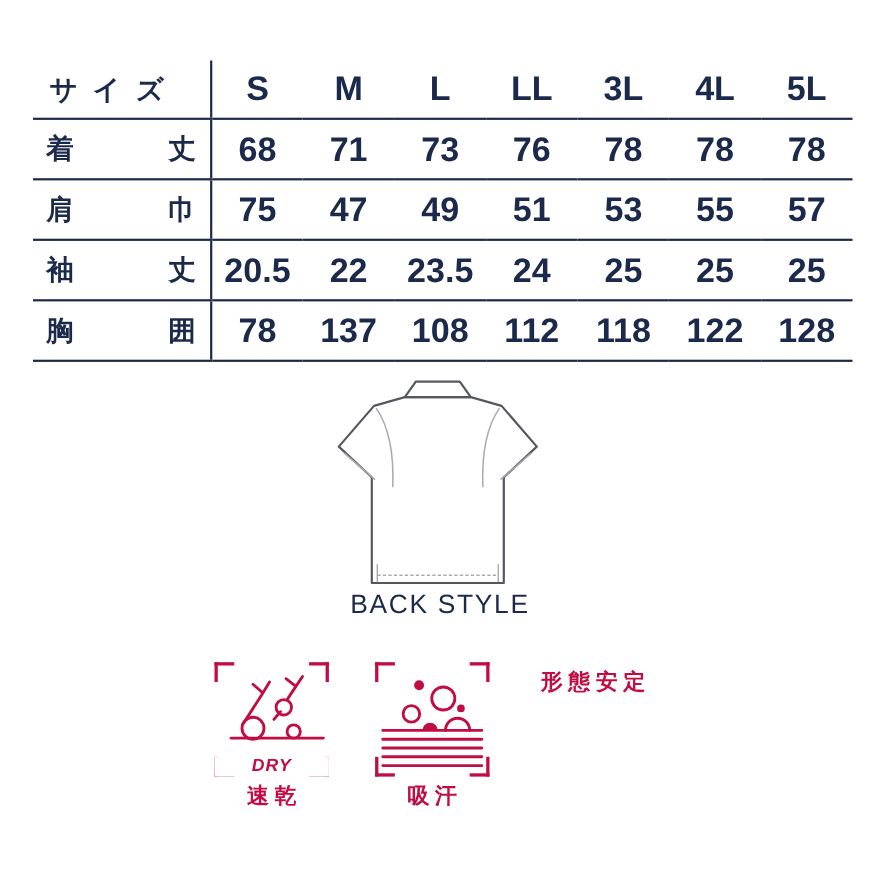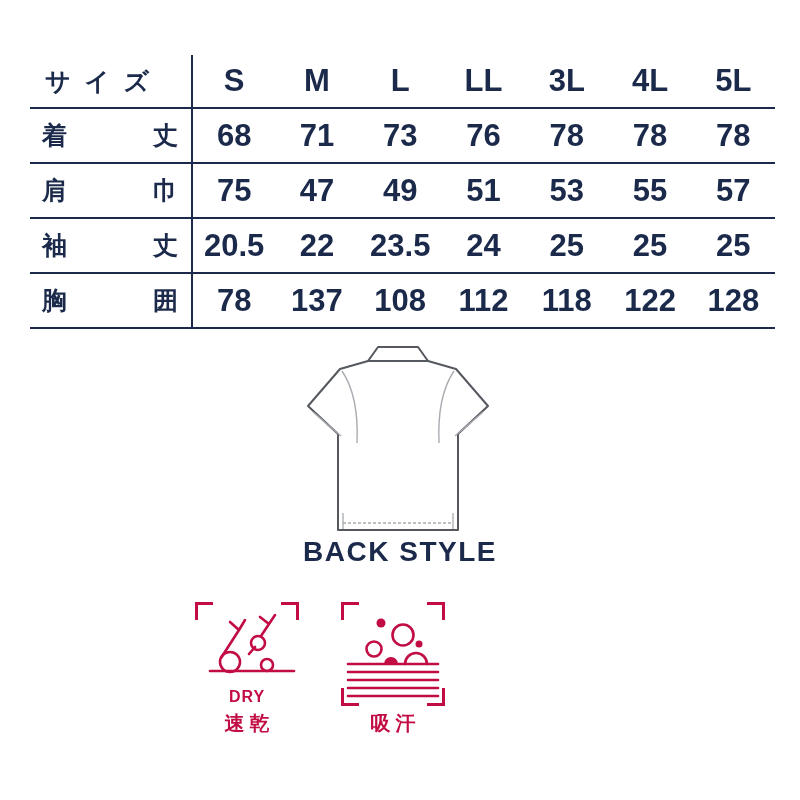--- a/index.html
+++ b/index.html
@@ -34,40 +34,40 @@
   td.label-cell,th.label-cell{text-align:left;}
   .spread{display:flex;justify-content:space-between;align-items:center;
     font-size:25px;font-weight:600;letter-spacing:0;}
   th .spread{width:104px;margin-left:15px;}
   td .spread{width:136px;margin-left:12px;}
 
   
   .shirt-wrap{position:absolute;left:297px;top:341px;width:205px;height:199px;}
   .caption{
     position:absolute;left:0;right:0;top:536px;text-align:center;
-    font-size:28px;font-weight:700;letter-spacing:1.5px;color:var(--navy);
+    font-size:24px;font-weight:400;letter-spacing:1.5px;color:var(--navy);
   }
 
   
   .features{
     position:absolute;left:0;top:602px;width:800px;
     display:flex;justify-content:center;gap:42px;transform:translateX(-7px);
   }
   .feature{width:104px;display:flex;flex-direction:column;align-items:center;}
   .frame{position:relative;width:104px;height:104px;}
   .frame svg{position:absolute;inset:0;}
   .corner{position:absolute;width:18px;height:18px;}
   .corner.tl{left:0;top:0;border-left:3px solid var(--crimson);border-top:3px solid var(--crimson);}
   .corner.tr{right:0;top:0;border-right:3px solid var(--crimson);border-top:3px solid var(--crimson);}
   .corner.bl{left:0;bottom:0;border-left:3px solid var(--crimson);border-bottom:3px solid var(--crimson);}
   .corner.br{right:0;bottom:0;border-right:3px solid var(--crimson);border-bottom:3px solid var(--crimson);}
   .badge{
     position:absolute;left:0;right:0;bottom:0;text-align:center;
     font-size:16px;font-weight:bold;letter-spacing:1px;color:var(--crimson);
-    background:#fff;line-height:18px;
+    background:#fff;line-height:18px;font-style:italic;
   }
   .feature-label{
     margin-top:4px;font-size:20px;font-weight:bold;color:var(--crimson);
     letter-spacing:5px;text-indent:5px;white-space:nowrap;
   }
 </style>
 </head>
 <body>
 
 <div class="stage">
@@ -229,16 +229,17 @@
             <circle cx="40" cy="21" r="4.5"></circle>
             <circle cx="78" cy="42" r="3.5"></circle>
             <path d="M43,62 A 7 7 0 0 1 57 62 Z"></path>
           </g>
         </svg>
       </div>
       <div class="feature-label">吸汗</div>
     </div>
 
     <div class="feature">
+      <div class="feature-label">形態安定</div>
     </div>
 
   </div>
 </div>
 
 </body></html>

